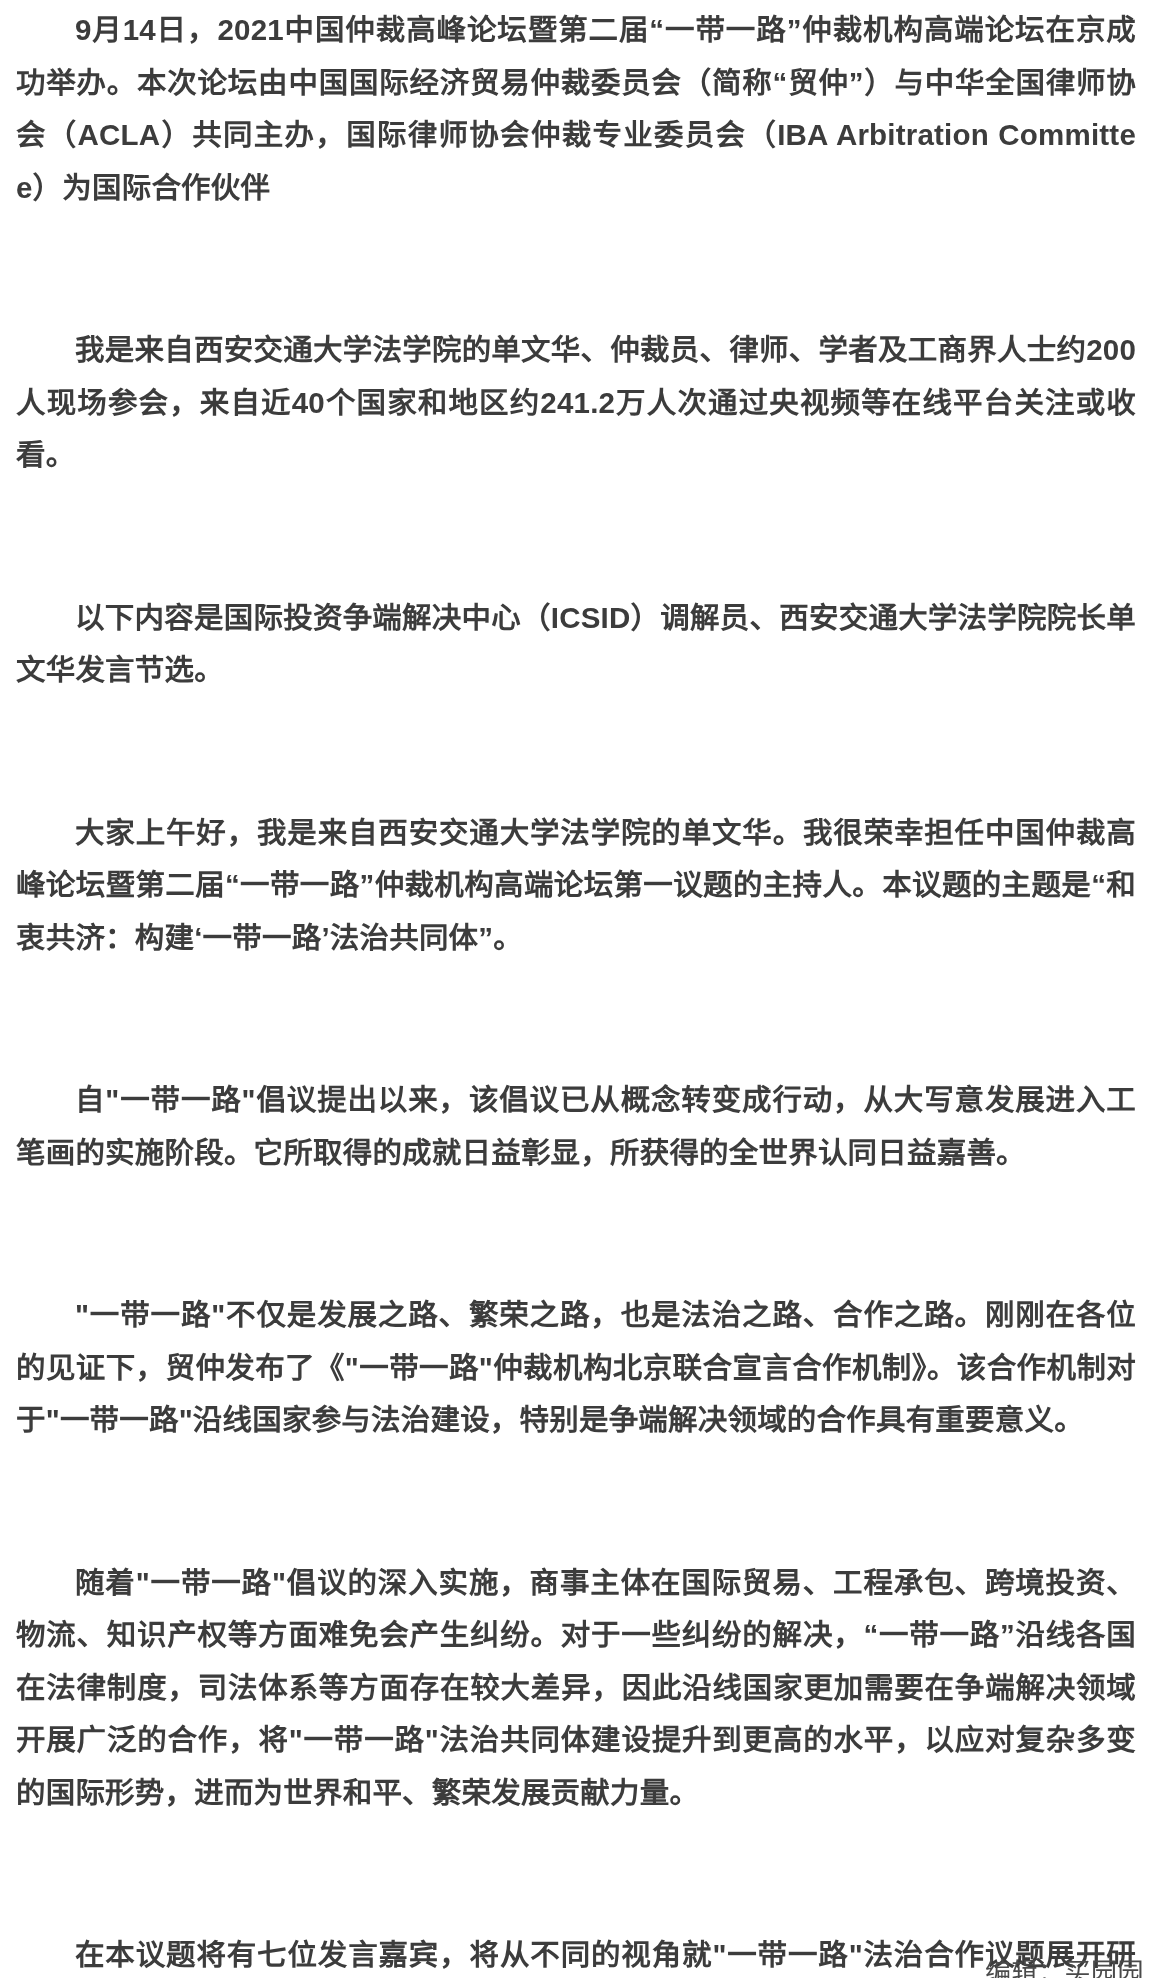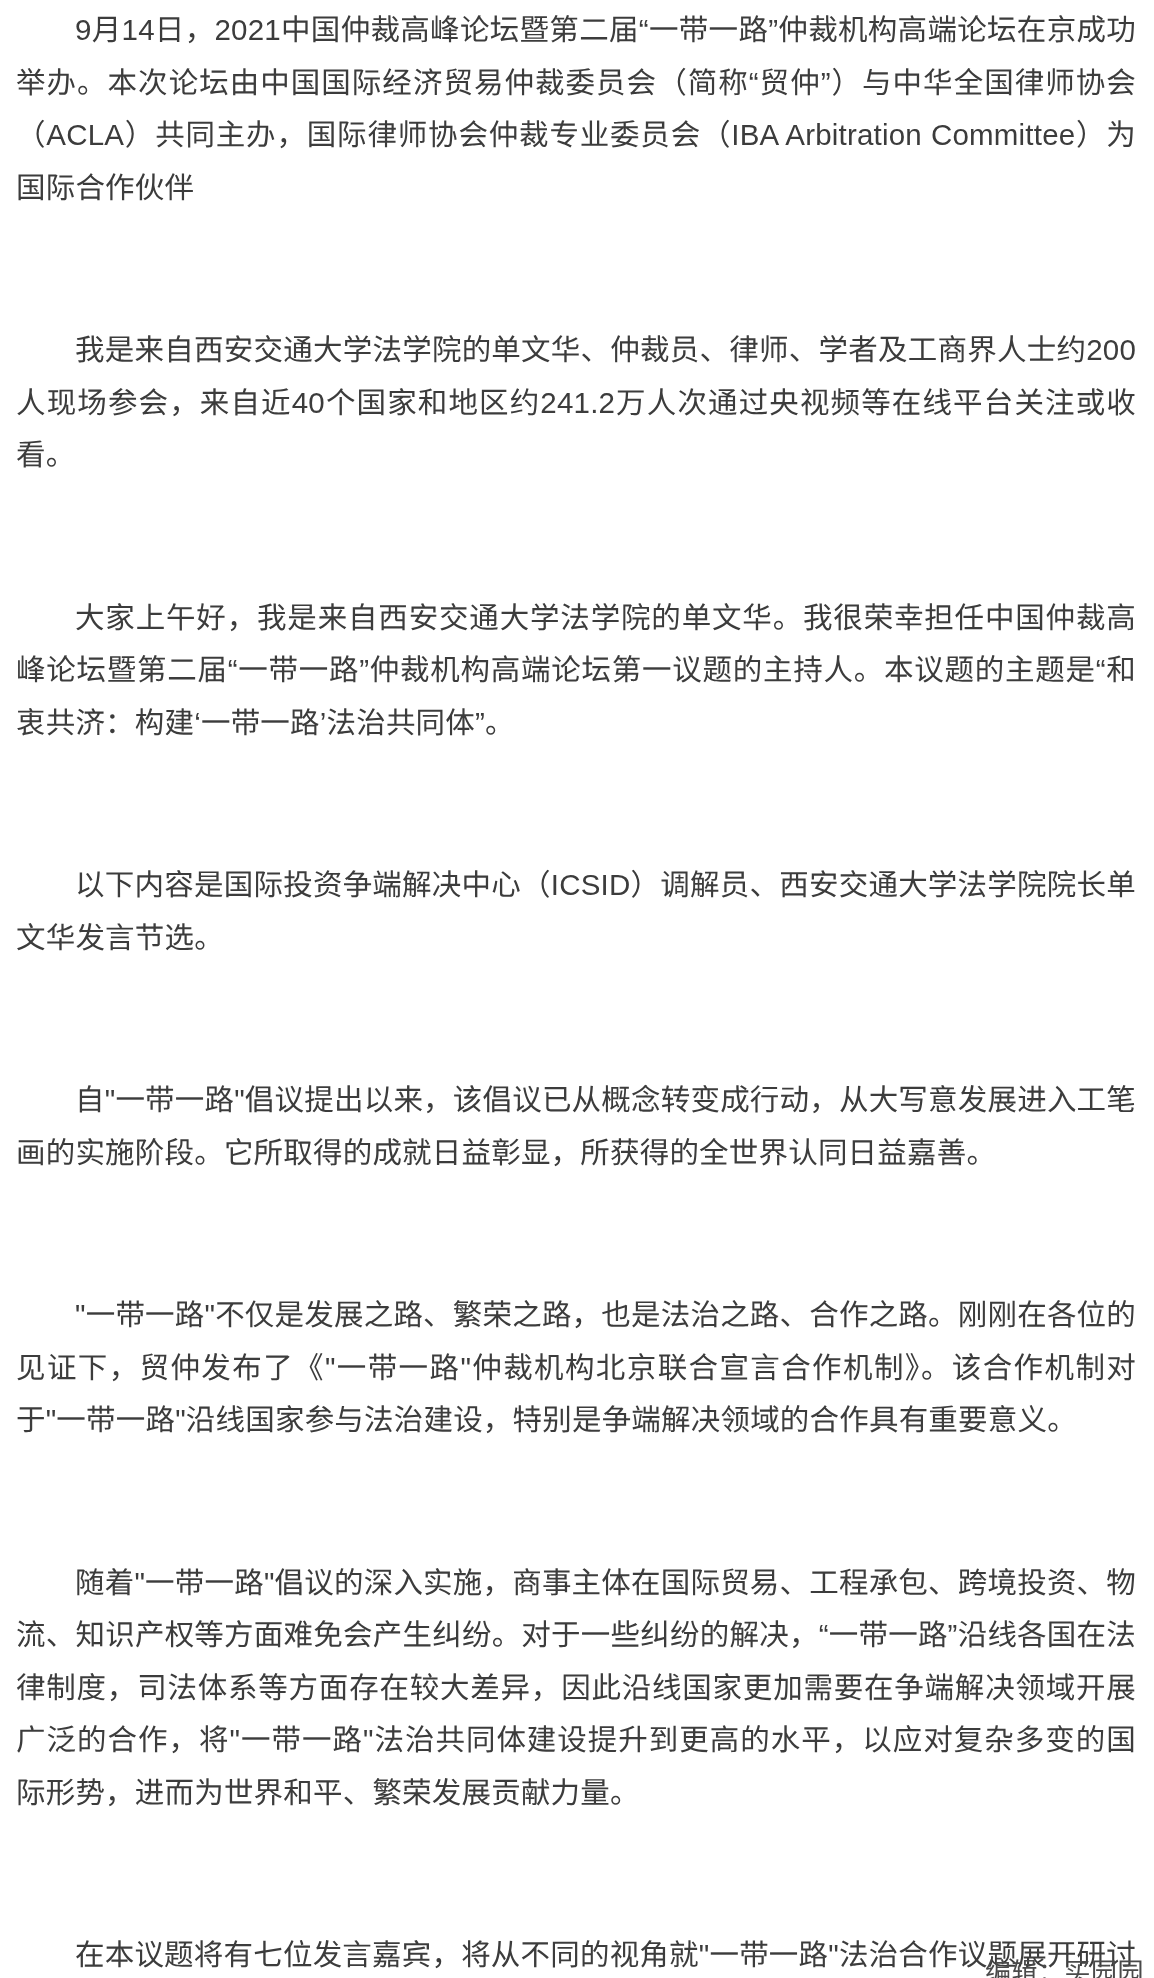--- a/index.html
+++ b/index.html
@@ -33,21 +33,21 @@
   .para {
     margin: 0;
     font-size: 29.5px;
     line-height: 52.5px;
     letter-spacing: 0.2px;
     color: #3c3c3c;
     text-align: justify;
     text-justify: inter-ideograph;
     text-indent: 2em;
     word-break: break-all;
-    font-weight: 400;
+    font-weight: 700;
   }
 
   
   .para + .para {
     margin-top: 110px;
   }
 
   .footer-credit {
     margin: 0;
     padding-right: 10px;
@@ -69,23 +69,23 @@
 <body>
 
 <div class="page">
 
   <div class="article-body">
 
     <p class="para">9月14日，2021中国仲裁高峰论坛暨第二届“一带一路”仲裁机构高端论坛在京成功举办。本次论坛由中国国际经济贸易仲裁委员会（简称“贸仲”）与中华全国律师协会（ACLA）共同主办，国际律师协会仲裁专业委员会（IBA Arbitration Committee）为国际合作伙伴</p>
 
     <p class="para">我是来自西安交通大学法学院的单文华、仲裁员、律师、学者及工商界人士约200人现场参会，来自近40个国家和地区约241.2万人次通过央视频等在线平台关注或收看。</p>
 
+    <p class="para">以下内容是国际投资争端解决中心（ICSID）调解员、西安交通大学法学院院长单文华发言节选。</p>
+
     <p class="para">大家上午好，我是来自西安交通大学法学院的单文华。我很荣幸担任中国仲裁高峰论坛暨第二届“一带一路”仲裁机构高端论坛第一议题的主持人。本议题的主题是“和衷共济：构建‘一带一路’法治共同体”。</p>
-
-    <p class="para">以下内容是国际投资争端解决中心（ICSID）调解员、西安交通大学法学院院长单文华发言节选。</p>
 
     <p class="para">自"一带一路"倡议提出以来，该倡议已从概念转变成行动，从大写意发展进入工笔画的实施阶段。它所取得的成就日益彰显，所获得的全世界认同日益嘉善。</p>
 
     <p class="para">"一带一路"不仅是发展之路、繁荣之路，也是法治之路、合作之路。刚刚在各位的见证下，贸仲发布了《"一带一路"仲裁机构北京联合宣言合作机制》。该合作机制对于"一带一路"沿线国家参与法治建设，特别是争端解决领域的合作具有重要意义。</p>
 
     <p class="para">随着"一带一路"倡议的深入实施，商事主体在国际贸易、工程承包、跨境投资、物流、知识产权等方面难免会产生纠纷。对于一些纠纷的解决，“一带一路”沿线各国在法律制度，司法体系等方面存在较大差异，因此沿线国家更加需要在争端解决领域开展广泛的合作，将"一带一路"法治共同体建设提升到更高的水平，以应对复杂多变的国际形势，进而为世界和平、繁荣发展贡献力量。</p>
 
     <p class="para">在本议题将有七位发言嘉宾，将从不同的视角就"一带一路"法治合作议题展开研讨和交流。</p>
 
   </div>

